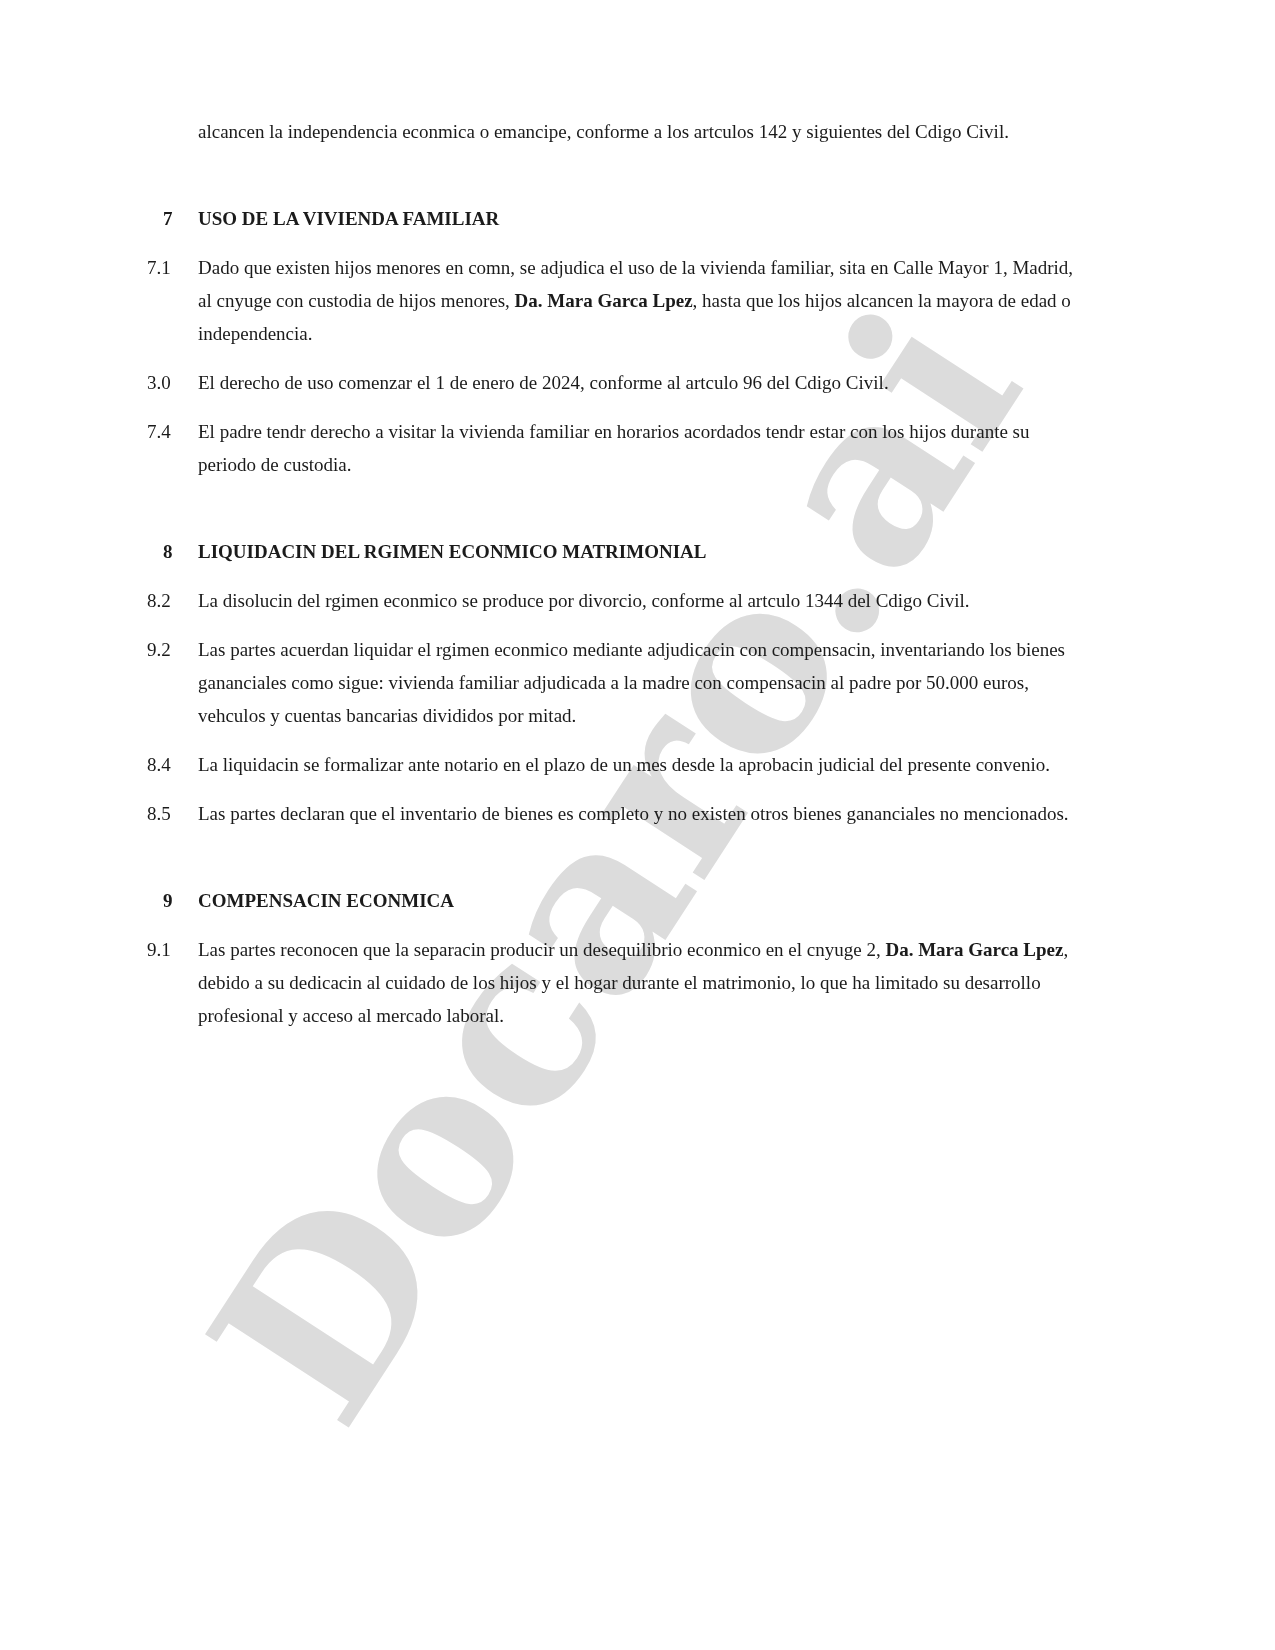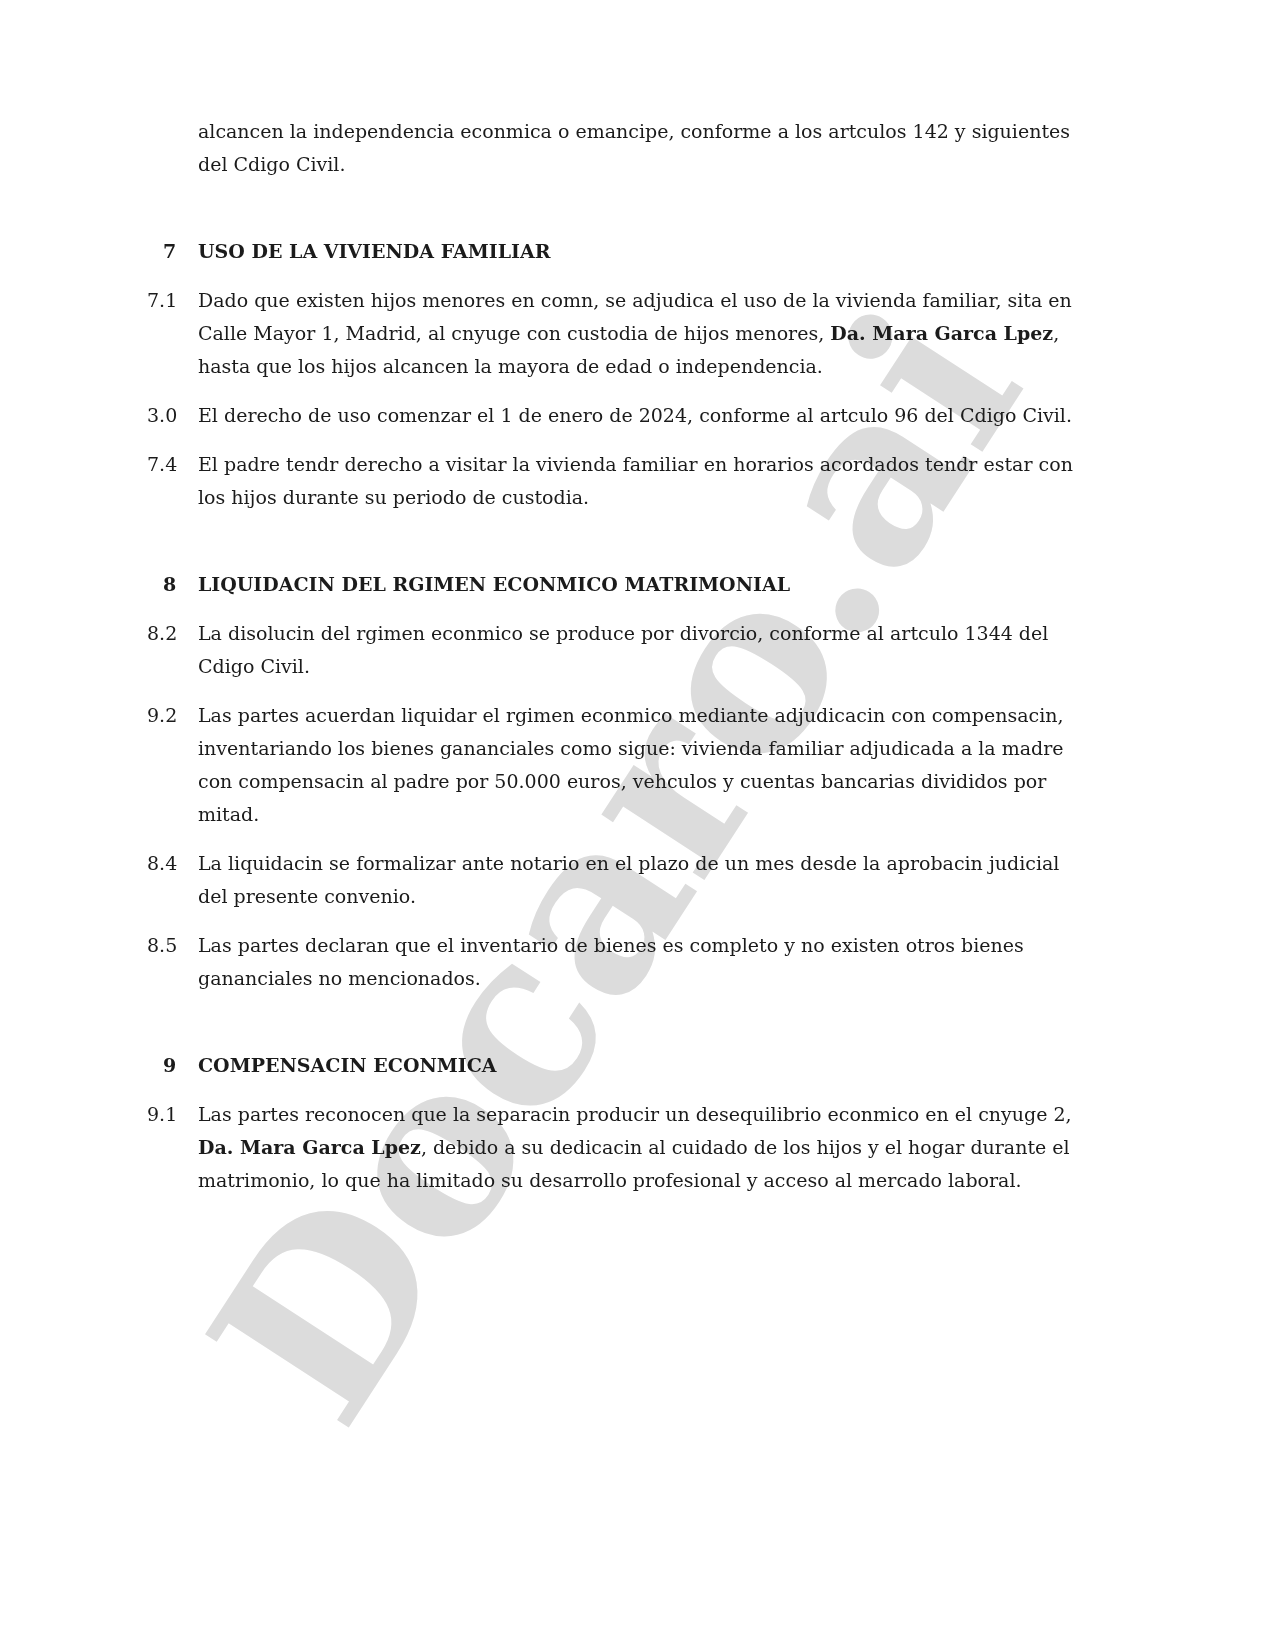--- a/index.html
+++ b/index.html
@@ -23,20 +23,21 @@
     color: #dcdcdc;
     white-space: nowrap;
     z-index: 0;
     user-select: none;
   }
   .content {
     position: absolute;
     left: 0; top: 0; right: 0;
     padding: 115px 197px 0 147px;
     z-index: 1;
+    font-family: Liberation Serif, serif;
   }
   .clause {
     display: flex;
     font-size: 19px;
     line-height: 33px;
     margin: 0 0 16px 0;
     text-align: left;
   }
   .clause .num { flex: none; width: 51px; }
   .clause .txt { flex: 1; }

